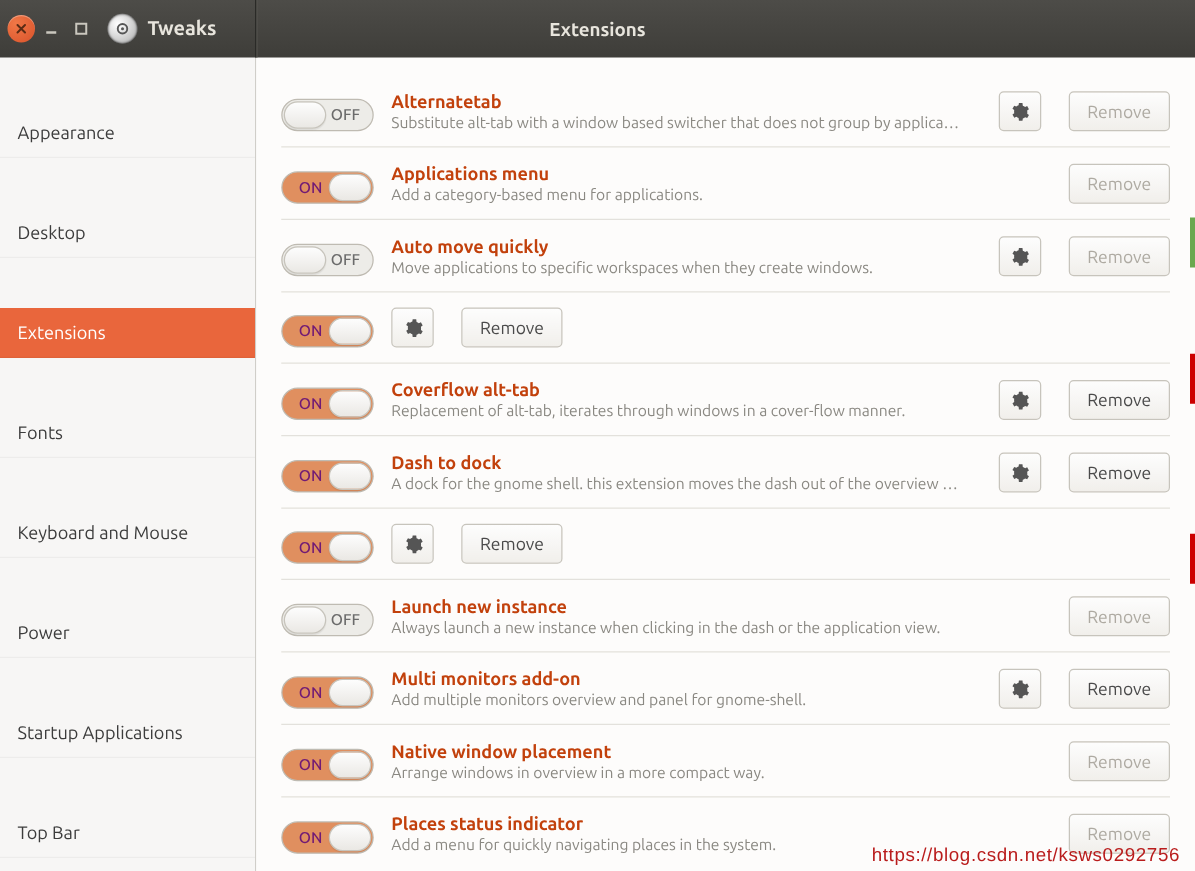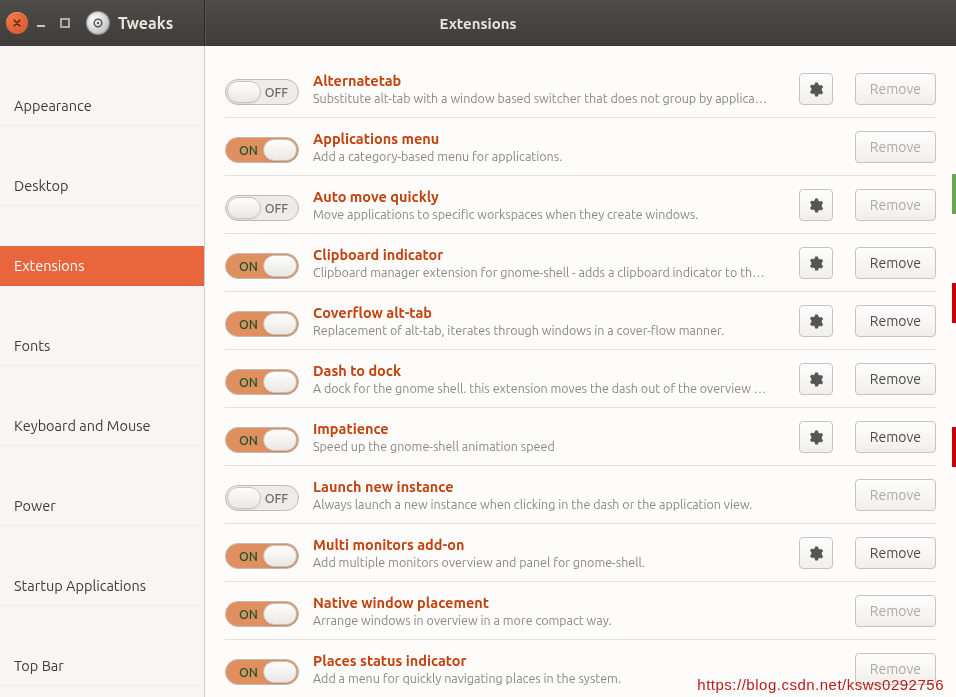--- a/index.html
+++ b/index.html
@@ -20,21 +20,21 @@
 .sidebar-item { padding: 11px 14px; font-size: 14.5px; color: #3c3c3c; cursor: pointer; border-bottom: 1px solid rgba(0,0,0,0.04); margin-top: 40px; }
 .sidebar-item.active { background: #e9663c; color: #fff; }
 
 .content { flex: 1; background: #fdfcfb; overflow-y: auto; padding: 14px 20px 0 20px; }
 
 .ext-row { display: flex; align-items: flex-end; padding: 12px 0; border-bottom: 1px solid #e3e1dc; gap: 14px; }
 .ext-row:last-child { border-bottom: none; }
 
 .toggle { width: 74px; height: 26px; border-radius: 13px; border: 1px solid #bfbbb2; position: relative; font-size: 12.5px; font-weight: 500; display: flex; align-items: center; cursor: pointer; flex-shrink: 0; }
 .toggle .knob { width: 34px; height: 22px; border-radius: 11px; background: linear-gradient(#fdfdfd, #eae8e4); border: 1px solid #c7c4bc; position: absolute; top: 1px; box-shadow: 0 1px 1px rgba(0,0,0,0.08); }
-.toggle.on { background: #e08f5f; color: #14532d; }
+.toggle.on { background: #e08f5f; color: #701a75; }
 .toggle.on .knob { right: 1px; }
 .toggle.on .lbl { margin-left: 13px; }
 .toggle.off { background: #edece8; color: #6b6b6b; justify-content: flex-end; }
 .toggle.off .knob { left: 1px; }
 .toggle.off .lbl { margin-right: 10px; }
 
 .ext-text { flex: 1; min-width: 0; }
 .ext-title { font-weight: bold; font-size: 14.5px; color: #c2410c; margin-bottom: 2px; }
 .ext-desc { font-size: 12.5px; color: #8a8882; white-space: nowrap; overflow: hidden; text-overflow: ellipsis; }
 
@@ -144,24 +144,20 @@
             </svg>
           </div>
           <div class="remove-btn disabled">Remove</div>
         </div>
       </div>
       <div class="ext-row">
         <div class="toggle on">
           <span class="lbl">ON</span>
           <div class="knob"></div>
         </div>
-        <div class="ext-text">
-          <div class="ext-title">Clipboard indicator</div>
-          <div class="ext-desc">Clipboard manager extension for gnome-shell - adds a clipboard indicator to th…</div>
-        </div>
         <div class="ext-actions">
           <div class="icon-btn">
             <svg class="gear-svg" viewBox="0 0 24 24">
               <path fill="#555" d="M12 8.5A3.5 3.5 0 1 0 15.5 12 3.5 3.5 0 0 0 12 8.5Zm8.94 3.5a7.79 7.79 0 0 0-.14-1.49l2-1.55-2-3.46-2.35.94a7.87 7.87 0 0 0-2.57-1.49L15.5 2h-4l-.41 2.45a7.87 7.87 0 0 0-2.57 1.49l-2.35-.94-2 3.46 2 1.55A7.79 7.79 0 0 0 6.06 12a7.79 7.79 0 0 0 .14 1.49l-2 1.55 2 3.46 2.35-.94a7.87 7.87 0 0 0 2.57 1.49L11.5 22h4l.41-2.45a7.87 7.87 0 0 0 2.57-1.49l2.35.94 2-3.46-2-1.55A7.79 7.79 0 0 0 20.94 12Z"></path>
             </svg>
           </div>
           <div class="remove-btn">Remove</div>
         </div>
       </div>
       <div class="ext-row">
@@ -197,24 +193,20 @@
               <path fill="#555" d="M12 8.5A3.5 3.5 0 1 0 15.5 12 3.5 3.5 0 0 0 12 8.5Zm8.94 3.5a7.79 7.79 0 0 0-.14-1.49l2-1.55-2-3.46-2.35.94a7.87 7.87 0 0 0-2.57-1.49L15.5 2h-4l-.41 2.45a7.87 7.87 0 0 0-2.57 1.49l-2.35-.94-2 3.46 2 1.55A7.79 7.79 0 0 0 6.06 12a7.79 7.79 0 0 0 .14 1.49l-2 1.55 2 3.46 2.35-.94a7.87 7.87 0 0 0 2.57 1.49L11.5 22h4l.41-2.45a7.87 7.87 0 0 0 2.57-1.49l2.35.94 2-3.46-2-1.55A7.79 7.79 0 0 0 20.94 12Z"></path>
             </svg>
           </div>
           <div class="remove-btn">Remove</div>
         </div>
       </div>
       <div class="ext-row">
         <div class="toggle on">
           <span class="lbl">ON</span>
           <div class="knob"></div>
-        </div>
-        <div class="ext-text">
-          <div class="ext-title">Impatience</div>
-          <div class="ext-desc">Speed up the gnome-shell animation speed</div>
         </div>
         <div class="ext-actions">
           <div class="icon-btn">
             <svg class="gear-svg" viewBox="0 0 24 24">
               <path fill="#555" d="M12 8.5A3.5 3.5 0 1 0 15.5 12 3.5 3.5 0 0 0 12 8.5Zm8.94 3.5a7.79 7.79 0 0 0-.14-1.49l2-1.55-2-3.46-2.35.94a7.87 7.87 0 0 0-2.57-1.49L15.5 2h-4l-.41 2.45a7.87 7.87 0 0 0-2.57 1.49l-2.35-.94-2 3.46 2 1.55A7.79 7.79 0 0 0 6.06 12a7.79 7.79 0 0 0 .14 1.49l-2 1.55 2 3.46 2.35-.94a7.87 7.87 0 0 0 2.57 1.49L11.5 22h4l.41-2.45a7.87 7.87 0 0 0 2.57-1.49l2.35.94 2-3.46-2-1.55A7.79 7.79 0 0 0 20.94 12Z"></path>
             </svg>
           </div>
           <div class="remove-btn">Remove</div>
         </div>
       </div>

